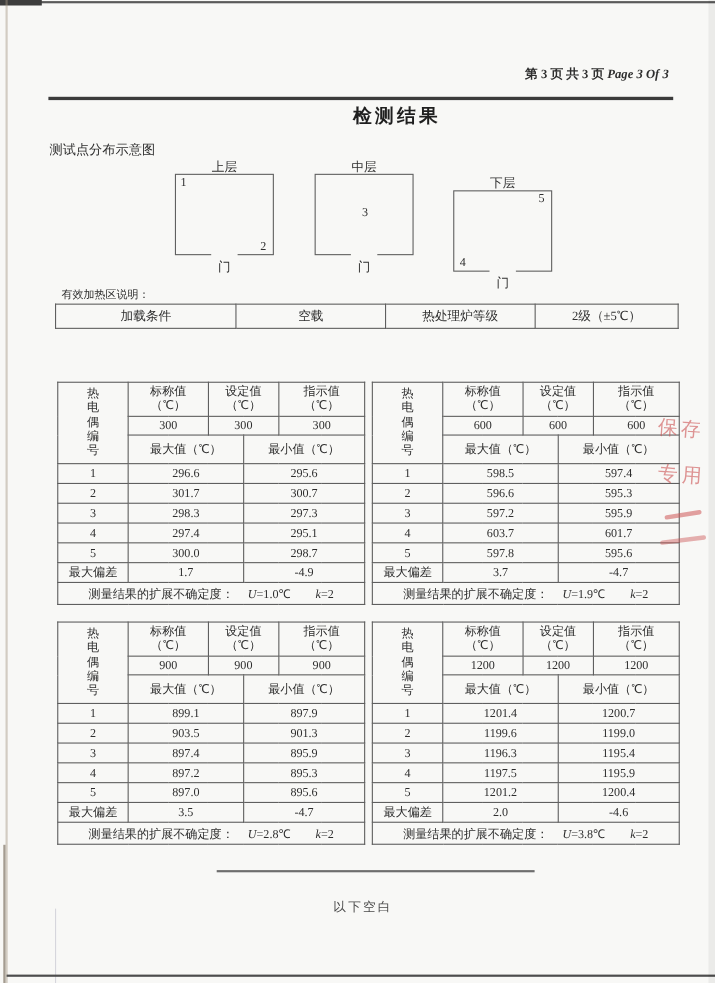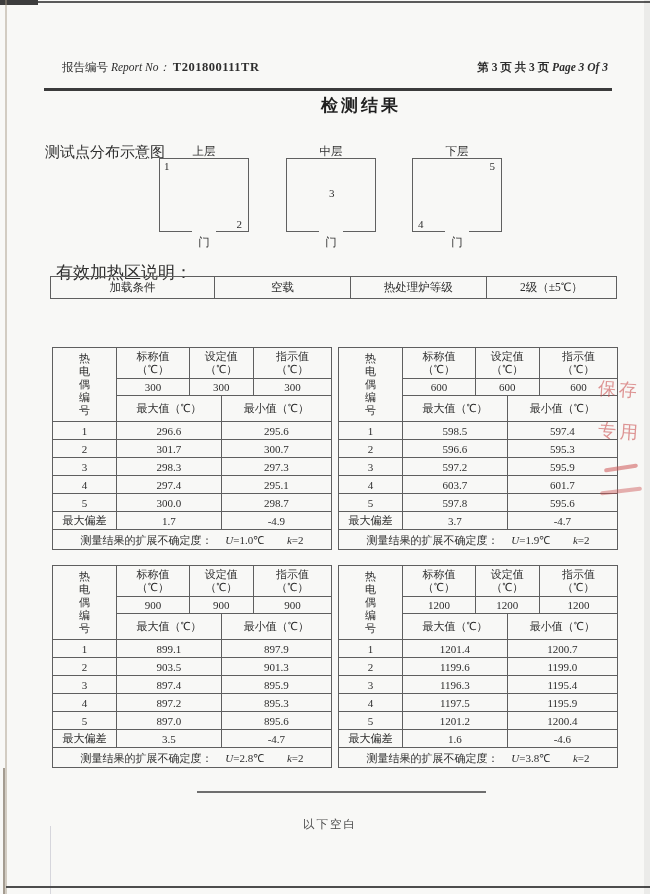--- a/index.html
+++ b/index.html
@@ -21,33 +21,33 @@
   .en-it{font-style:italic;}
   .report-no{font-weight:bold;font-size:12.5px;letter-spacing:0.5px;}
   .page-num{font-weight:bold;}
   .head-rule{position:absolute;left:44px;top:88px;width:568px;height:2.5px;background:#3b3b3b;}
   .doc-title{position:absolute;left:0;top:94px;width:650px;text-align:center;
              font-size:17px;font-weight:bold;letter-spacing:3px;color:#1f1f1f;margin-left:36px;}
   .doc-subtitle{position:absolute;left:0;top:115px;width:650px;text-align:center;
              font-size:13px;font-weight:bold;font-style:italic;}
 
   
-  .diagram-caption{position:absolute;left:45px;top:143px;font-size:15px;}
+  .diagram-caption{position:absolute;left:45px;top:128px;font-size:12px;}
   .dbox-wrap{position:absolute;top:144px;width:90px;}
-  .dbox-wrap.b0{left:159px;} .dbox-wrap.b1{left:286px;} .dbox-wrap.b2{left:412px;}
+  .dbox-wrap.b0{left:159px;} .dbox-wrap.b1{left:286px;} .dbox-wrap.b2{left:412px;margin-top:15px;}
   .dbox-title{text-align:center;font-size:11.5px;height:14px;}
   .dbox{position:relative;width:88px;height:72px;border:1px solid #606060;}
   .door-gap{position:absolute;left:32px;bottom:-2px;width:24px;height:3px;background:#f8f8f6;}
   .door-label{text-align:center;font-size:11.5px;margin-top:3px;}
   .pt{position:absolute;font-size:11px;}
   .pt.tl{left:4px;top:1px;} .pt.br{right:6px;bottom:1px;}
   .pt.c{left:42px;top:28px;} .pt.bl{left:5px;bottom:1px;} .pt.tr{right:6px;top:1px;}
 
   
-  .zone-title{position:absolute;left:56px;top:261px;font-size:17px;}
+  .zone-title{position:absolute;left:56px;top:261px;font-size:10px;}
   .zone-tbl-wrap{position:absolute;left:50px;top:276px;}
   table{border-collapse:collapse;}
   td{border:1px solid #5f5f5f;text-align:center;font-size:11.5px;padding:0;}
   .zt{width:567px;table-layout:fixed;}
   .zt td{height:21px;}
 
   
   .mgroup{position:absolute;left:52px;width:566px;display:flex;justify-content:space-between;}
   .mg1{top:347px;} .mg2{top:565px;}
   .mt{width:280px;table-layout:fixed;}
@@ -83,25 +83,20 @@
 
   <div class="scan-top-line"></div>
   <div class="scan-top-corner"></div>
   <div class="scan-left-line"></div>
   <div class="scan-left-dark"></div>
   <div class="scan-crease"></div>
   <div class="scan-bottom-line"></div>
   <div class="scan-right-shade"></div>
 
   <div class="report-row">
-    <span class="report-left">
-      <span>报告编号</span>
-      <span class="en-it">Report No：</span>
-      <span class="report-no">T201800111TR</span>
-    </span>
     <span class="report-right">
       <span class="page-num">第 3 页 共 3 页</span>
       <span class="en-it page-num">Page 3 Of 3</span>
     </span>
   </div>
   <div class="head-rule"></div>
 
   <div class="doc-title">检测结果</div>
 
   <div class="diagram-caption">测试点分布示意图</div>
@@ -434,21 +429,21 @@
       <td colspan="3">1197.5</td>
       <td colspan="3">1195.9</td>
     </tr>
             <tr class="dr">
       <td>5</td>
       <td colspan="3">1201.2</td>
       <td colspan="3">1200.4</td>
     </tr>
             <tr class="dr">
       <td>最大偏差</td>
-      <td colspan="3">1.6</td>
+      <td colspan="3">2.0</td>
       <td colspan="3">-4.6</td>
     </tr>
     <tr class="unc">
       <td colspan="7">
         <span>测量结果的扩展不确定度：</span><span class="sp1"></span>
         <span><span class="sym">U</span>=3.8℃</span><span class="sp2"></span>
         <span><span class="sym">k</span>=2</span>
       </td>
     </tr>
           </tbody>

